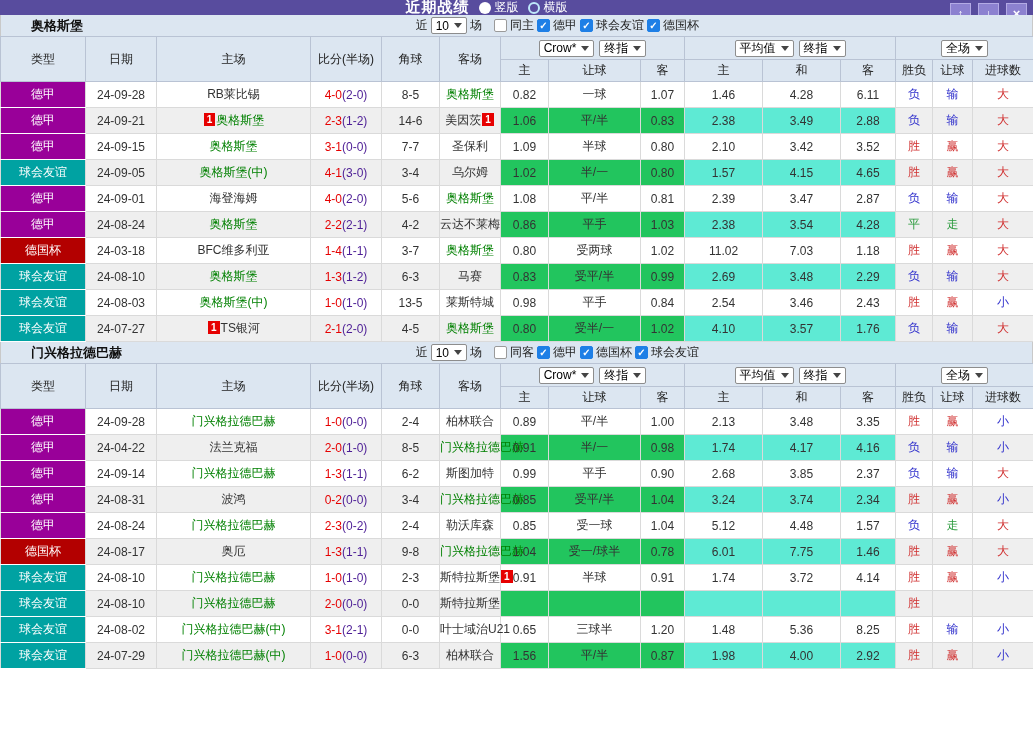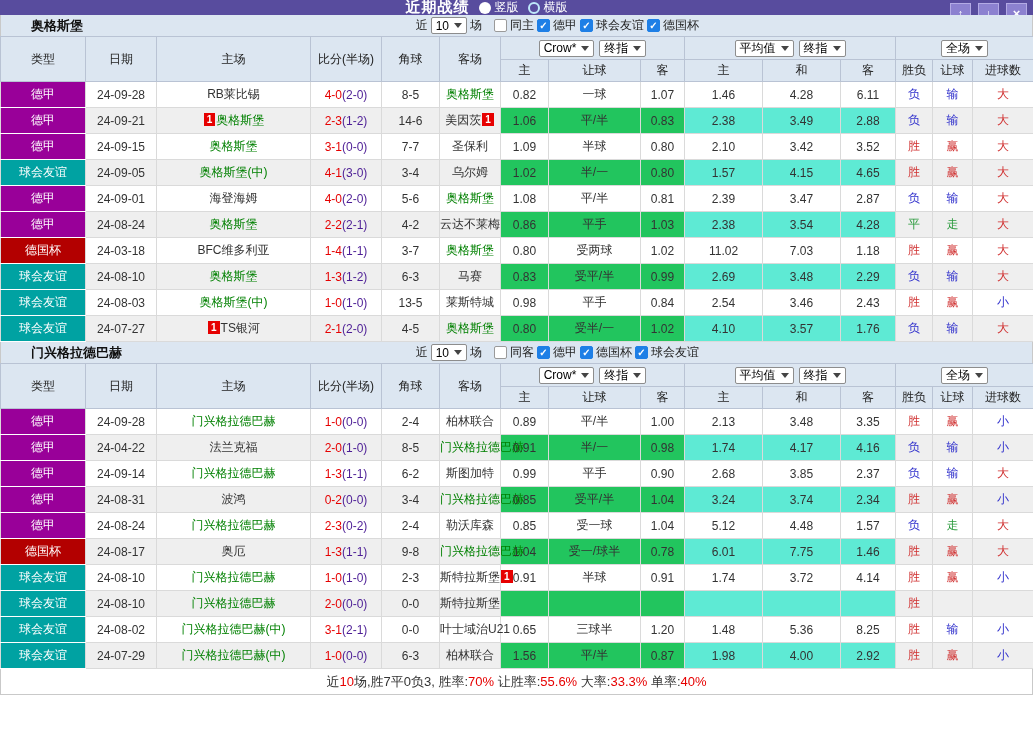--- a/index.html
+++ b/index.html
@@ -616,14 +616,13 @@
           <td class="odds">0.87</td>
           <td class="avg">1.98</td>
           <td class="avg">4.00</td>
           <td class="avg">2.92</td>
           <td><span class="res-r">胜</span></td>
           <td><span class="res-r">赢</span></td>
           <td><span class="res-b">小</span></td>
         </tr>
       </tbody>
   </table>
-  <div class="summary"><span>近</span><span class="seg-red">10</span><span>场,胜7平0负3, 胜率:</span><span class="seg-red">70%</span><span> 让胜率:</span><span class="seg-red">55.6%</span><span> 大率:</span><span class="seg-red">33.3%</span><span> 单率:</span><span class="seg-red">40%</span></div>
 </div>
 
 </body></html>

